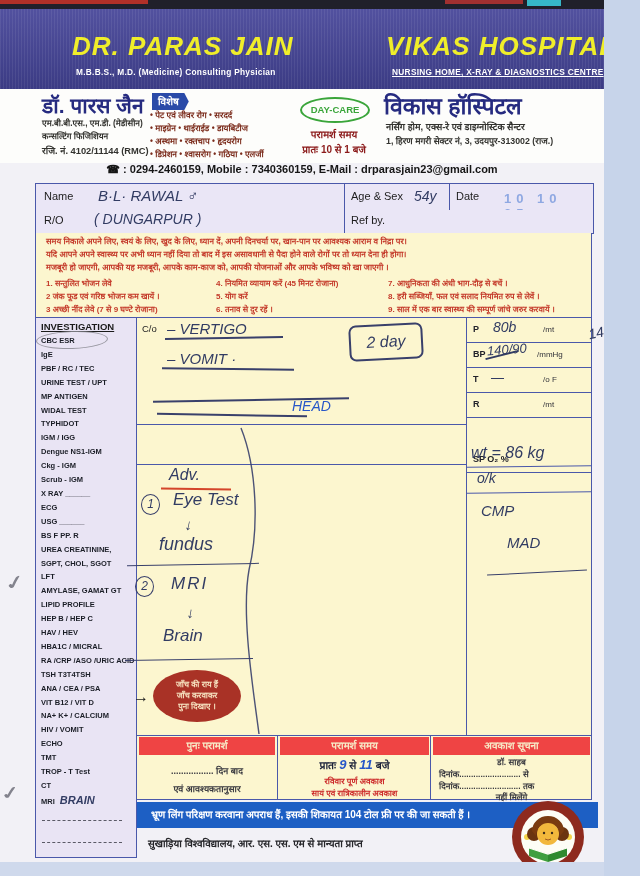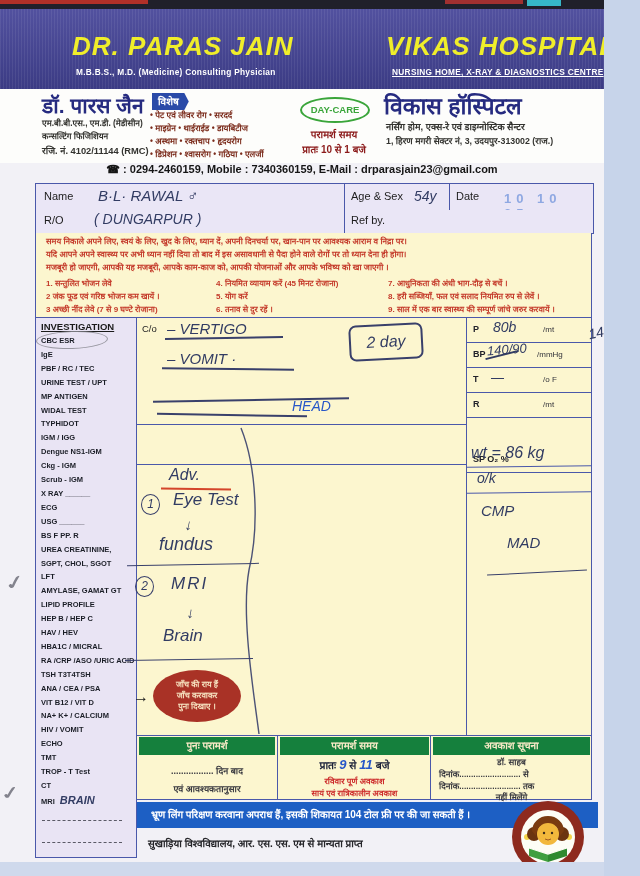--- a/index.html
+++ b/index.html
@@ -42,21 +42,21 @@
   .invitem{font-size:7.5px;font-weight:bold;color:#1a1d26;line-height:13.9px;padding-left:5px;white-space:nowrap;}
   .inkline{background:#39406b;height:1.3px;}
   .formline{background:#4a58aa;height:1px;}
   .undl{position:absolute;height:1.5px;background:#39406b;}
   .vlabel{font-size:9px;font-weight:bold;color:#22222a;}
   .vunit{font-size:8px;color:#33333a;}
   .circnum{display:inline-block;width:17px;height:19px;border:1.5px solid #39406b;border-radius:50%;
     text-align:center;font-size:12px;line-height:19px;font-style:italic;color:#323c63;}
   .oval{width:88px;height:52px;background:#a93226;border-radius:50%;text-align:center;
     color:#f7e3c0;font-weight:bold;font-size:8px;line-height:11px;padding-top:9px;box-sizing:border-box;}
-  .redhead{background:#15803d;color:#f7e9c6;font-weight:bold;font-size:10px;text-align:center;line-height:18px;height:18px;}
+  .redhead{background:#ef4444;color:#f7e9c6;font-weight:bold;font-size:10px;text-align:center;line-height:18px;height:18px;}
   .ftext{font-size:9px;font-weight:bold;color:#3a3a40;white-space:nowrap;}
   .fred{font-size:8.2px;font-weight:bold;color:#cc2a2a;white-space:nowrap;}
   .blueband{background:#1d5fc4;color:#fff;font-weight:bold;font-size:10px;line-height:26px;padding-left:14px;box-sizing:border-box;}
   .accred{font-size:10px;font-weight:bold;color:#26262a;white-space:nowrap;}
   .pencil{color:#83838d;font-weight:bold;}
   .dashline{border-top:1.6px dashed #5a5a66;width:80px;}
 </style>
 </head>
 <body>
 

